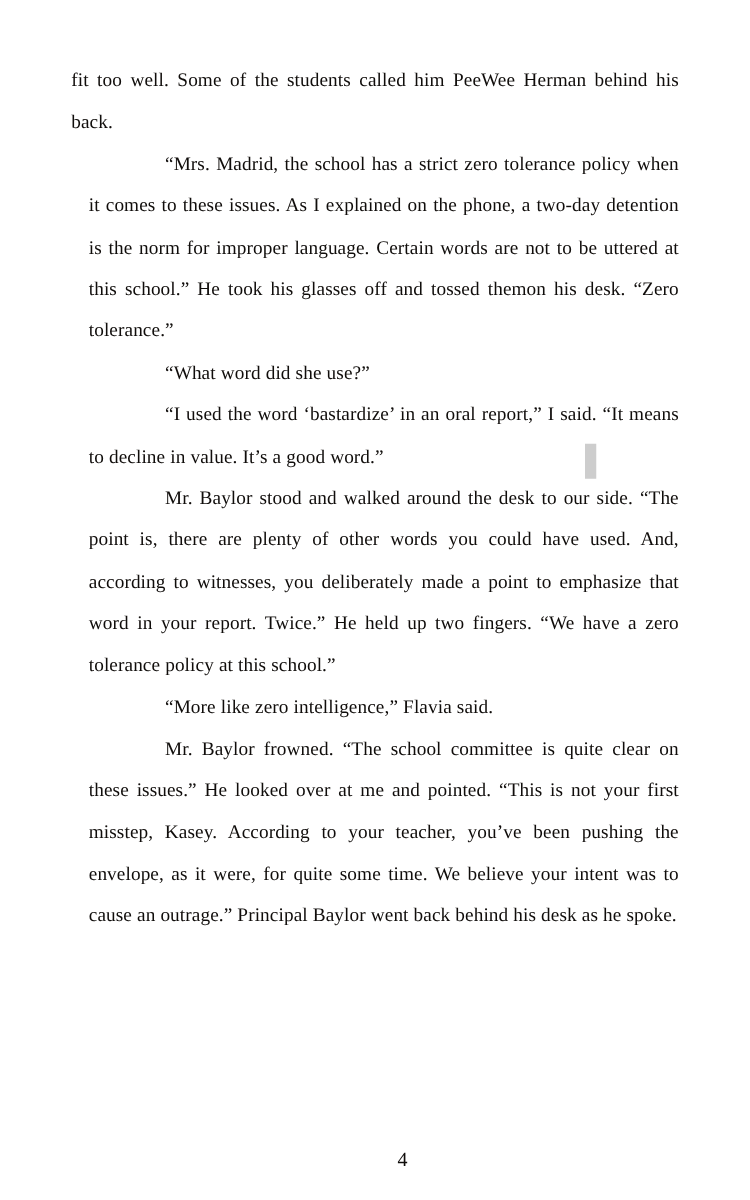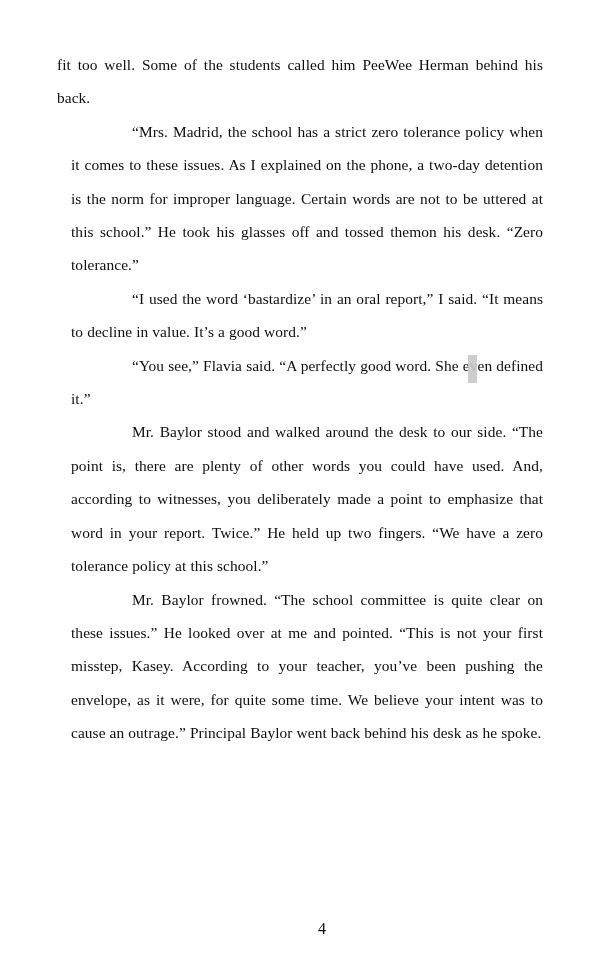--- a/index.html
+++ b/index.html
@@ -74,23 +74,24 @@
   }
 </style>
 </head>
 <body>
 
 <div class="page">
 
   <div class="text-block">
     <p class="para">fit too well. Some of the students called him PeeWee Herman behind his back.</p>
     <p class="para indent">“Mrs. Madrid, the school has a strict zero tolerance policy when it comes to these issues. As I explained on the phone, a two-day detention is the norm for improper language. Certain words are not to be uttered at this school.” He took his glasses off and tossed themon his desk. “Zero tolerance.”</p>
+    <p class="para indent">“What word did she use?”</p>
     <p class="para indent">“I used the word ‘bastardize’ in an oral report,” I said. “It means to decline in value. It’s a good word.”</p>
-    <p class="para indent">“You see,” Flavia said. “A perfectly good word. She even defined it.”</p>
     <p class="para indent">Mr. Baylor stood and walked around the desk to our side. “The point is, there are plenty of other words you could have used. And, according to witnesses, you deliberately made a point to emphasize that word in your report. Twice.” He held up two fingers. “We have a zero tolerance policy at this school.”</p>
+    <p class="para indent">“More like zero intelligence,” Flavia said.</p>
     <p class="para indent">Mr. Baylor frowned. “The school committee is quite clear on these issues.” He looked over at me and pointed. “This is not your first misstep, Kasey. According to your teacher, you’ve been pushing the envelope, as it were, for quite some time. We believe your intent was to cause an outrage.” Principal Baylor went back behind his desk as he spoke.</p>
   </div>
 
   <div class="selection-artifact"></div>
 
   <div class="folio">
     <span class="folio-num">4</span>
   </div>
 
 </div>

